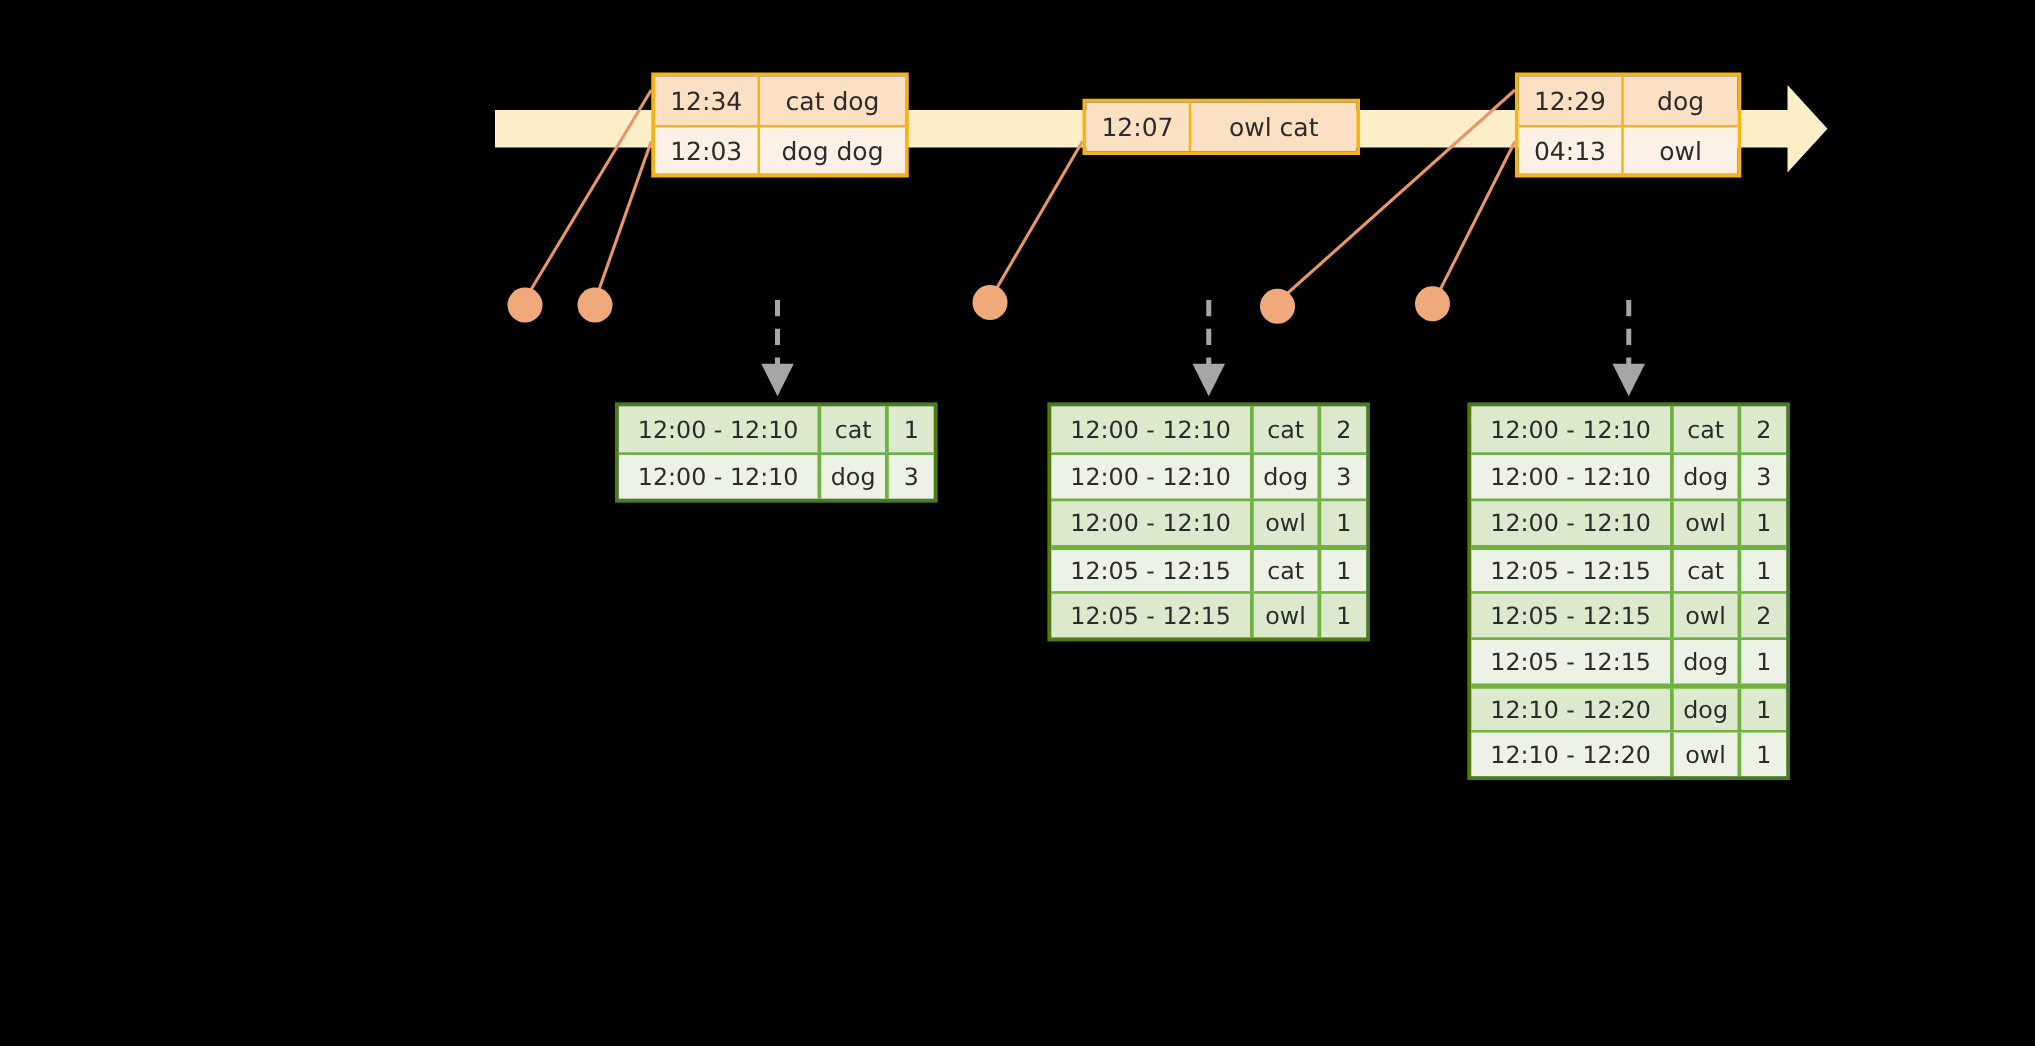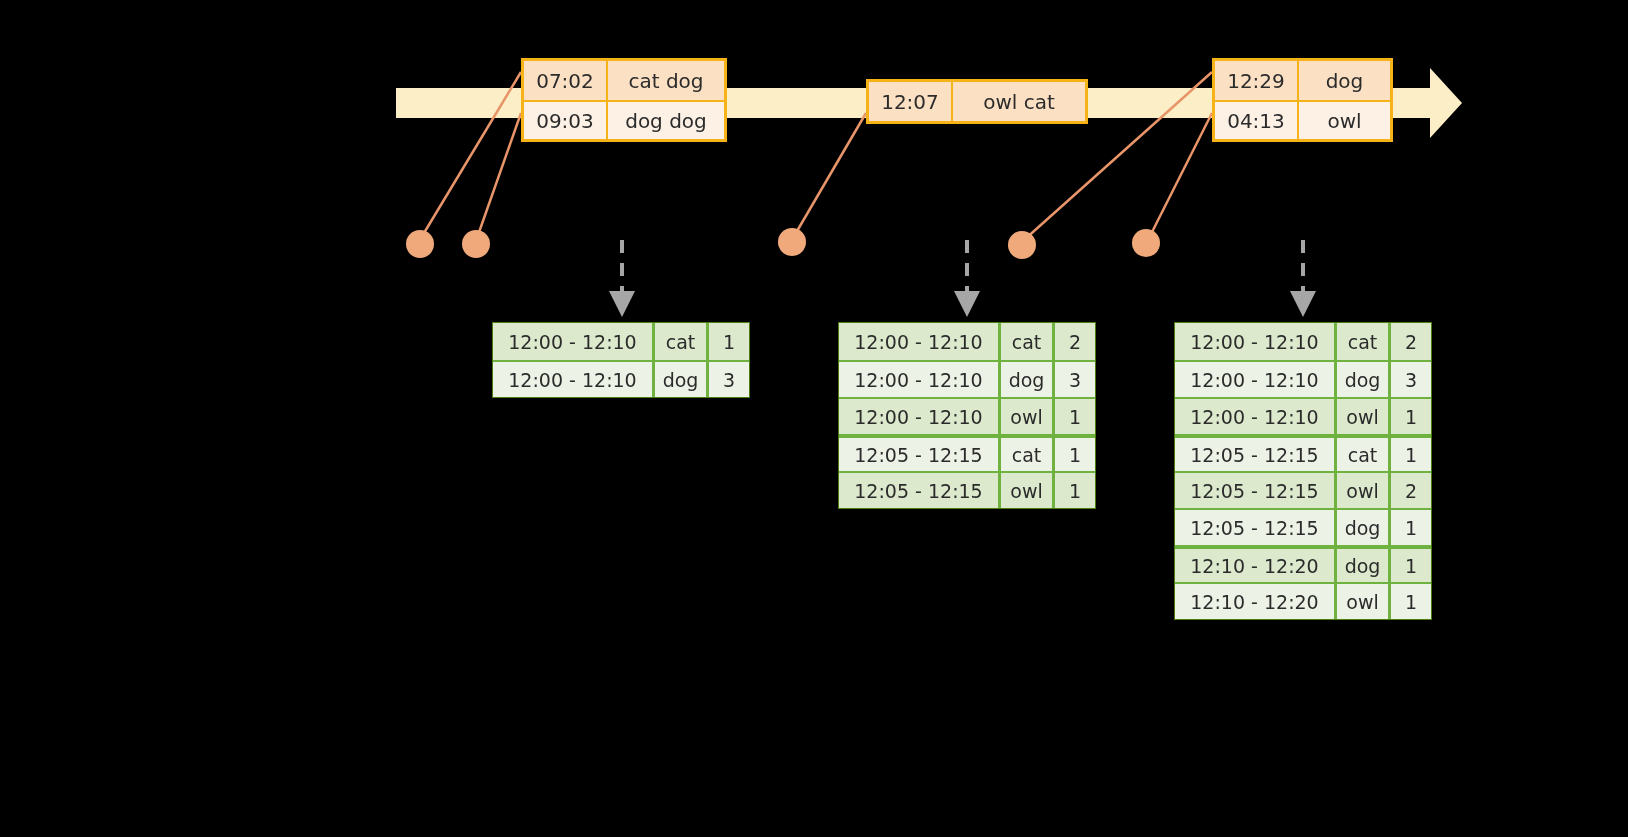--- a/index.html
+++ b/index.html
@@ -66,21 +66,21 @@
     justify-content: center;
     font-size: 20px;
     color: #2b2b2b;
     padding: 0 14px;
     white-space: nowrap;
   }
 
   
   .result-table {
     position: absolute;
-    border: 1px solid #4d7c0f;
+    border: 3px solid #4d7c0f;
     box-sizing: border-box;
     background: #0c4a6e;
     z-index: 5;
   }
   .res-row {
     display: flex;
     height: 37px;
     box-sizing: border-box;
   }
   .res-row.shade-a { background: #DCE9CC; }
@@ -153,25 +153,25 @@
       </g>
       <g>
         <line x1="1303" y1="240" x2="1303" y2="295" stroke-dasharray="13 10"></line>
         <path d="M 1290 291 L 1316 291 L 1303 317 Z" stroke="none"></path>
       </g>
     </g>
   </svg>
 
   <div class="event-box" style="left:521px; top:58px; width:206px;">
     <div class="event-row shade-a">
-      <div class="ev-time">07:02</div>
+      <div class="ev-time">12:34</div>
       <div class="ev-text">cat dog</div>
     </div>
     <div class="event-row shade-b">
-      <div class="ev-time">09:03</div>
+      <div class="ev-time">12:03</div>
       <div class="ev-text">dog dog</div>
     </div>
   </div>
 
   <div class="event-box" style="left:866px; top:79px; width:222px;">
     <div class="event-row shade-a">
       <div class="ev-time">12:07</div>
       <div class="ev-text">owl cat</div>
     </div>
   </div>

